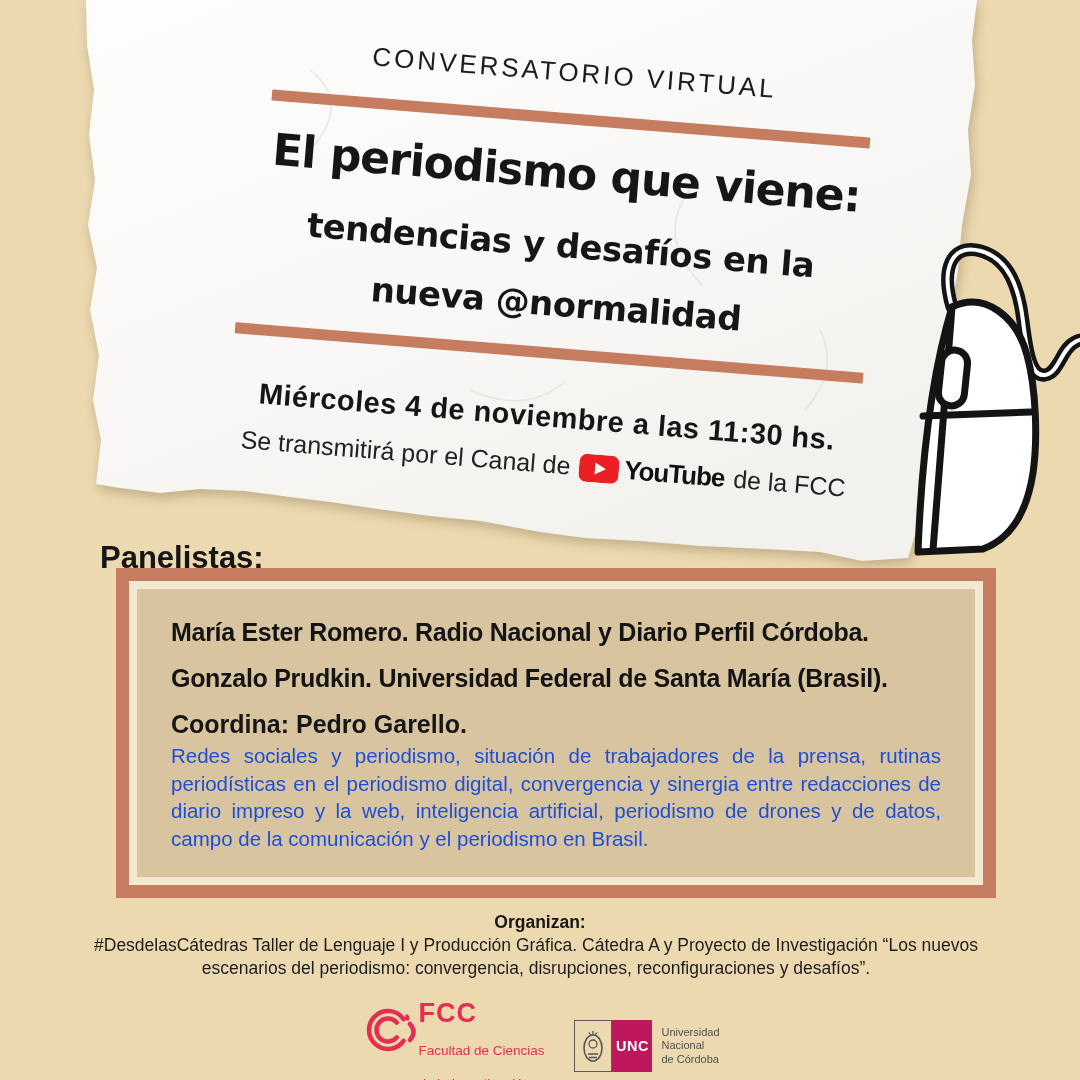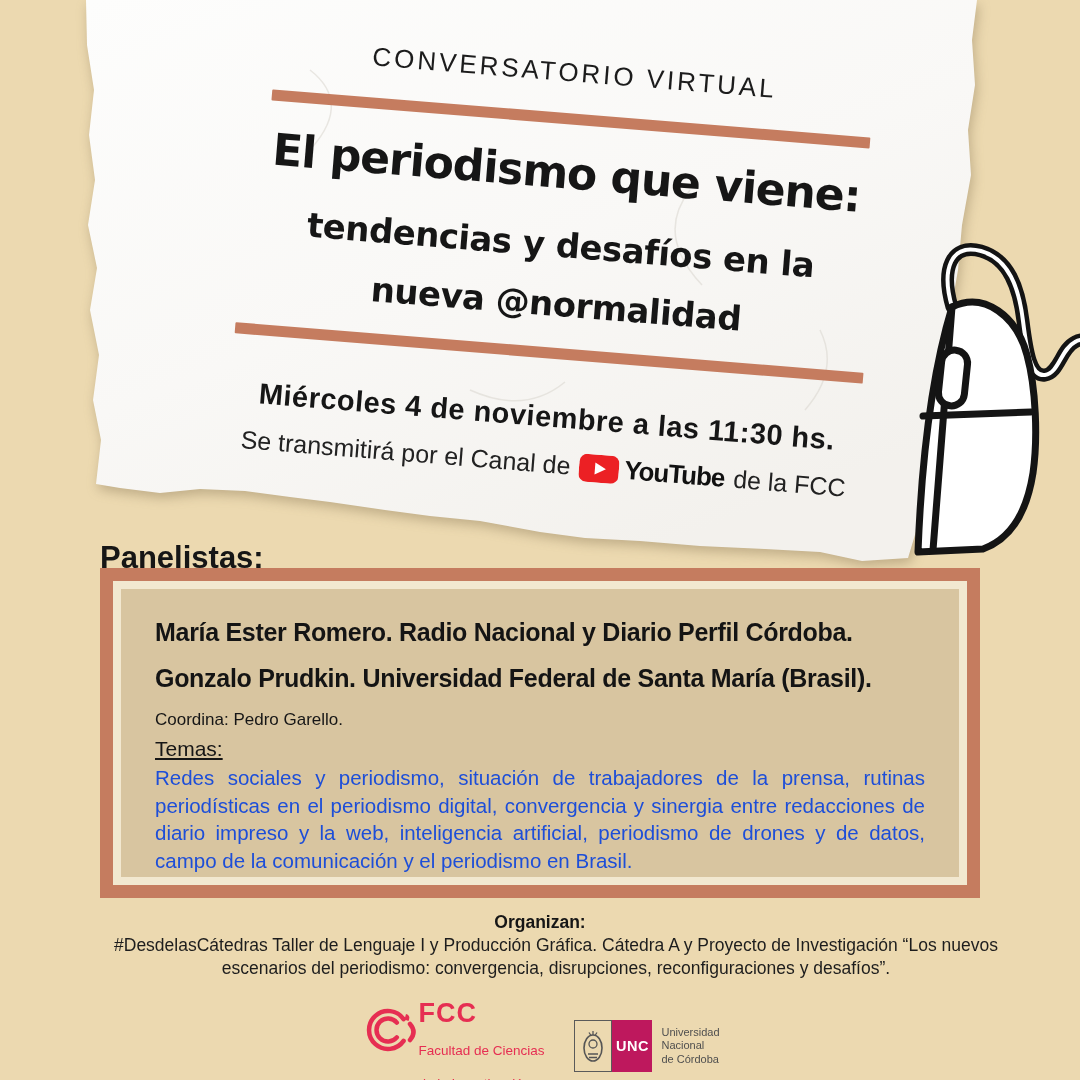--- a/index.html
+++ b/index.html
@@ -26,35 +26,35 @@
   .title{top:102px;font-size:44px;letter-spacing:-1px;}
   .subtitle1{top:180px;font-size:34px;letter-spacing:-0.5px;}
   .subtitle2{top:239px;font-size:34px;letter-spacing:-0.5px;}
   .date-line{top:356px;font-size:29px;font-weight:700;letter-spacing:0.5px;}
   .broadcast{top:404px;font-size:25px;font-weight:400;display:flex;align-items:center;justify-content:center;gap:9px;color:#222;}
   .yt-badge{display:inline-flex;align-items:center;gap:5px;}
   .yt-wordmark{font-weight:700;font-size:26px;letter-spacing:-1px;color:#111;}
   
   .panel-heading{left:100px;top:540px;font-size:31px;font-weight:700;z-index:2;}
   .panel-box{
-    left:100px;top:568px;width:880px;height:330px;z-index:2;
+    left:116px;top:568px;width:880px;height:330px;z-index:2;
     background:#c57c5f;box-sizing:border-box;padding:13px;
   }
   .panel-inner{
     width:100%;height:100%;box-sizing:border-box;
     border:8px solid #f2e8d0;background:#d8c5a0;
     padding:20px 34px 12px 34px;
   }
   .panelist-line{font-size:25px;font-weight:700;line-height:46px;color:#141414;letter-spacing:-0.3px;}
-  .coordinator{font-size:17px;font-weight:400;margin-top:9px;}
+  .coordinator{font-size:25px;font-weight:700;margin-top:9px;}
   .topics-label{font-size:21px;text-decoration:underline;margin-top:7px;}
   .topics-text{font-size:20.5px;line-height:27.5px;text-align:justify;margin-top:3px;color:#1d4ed8;}
   
   .org-label{left:0;top:912px;width:1080px;text-align:center;font-size:17.5px;font-weight:700;z-index:2;}
-  .org-text{left:96px;top:934px;width:920px;text-align:center;font-size:17.5px;line-height:22.5px;z-index:2;color:#1d1d1d;}
+  .org-text{left:76px;top:934px;width:920px;text-align:center;font-size:17.5px;line-height:22.5px;z-index:2;color:#1d1d1d;}
   
   .logos-row{left:0;top:1000px;width:1080px;display:flex;justify-content:center;align-items:center;gap:16px;z-index:2;}
   .fcc-logo{display:flex;align-items:flex-start;}
   .fcc-text .fcc-acronym{font-size:27px;font-weight:800;color:#e62e52;letter-spacing:1px;line-height:26px;}
   .fcc-text .fcc-sub{font-size:13.5px;color:#e62e52;line-height:16px;margin-top:17px;}
   .unc-logo{display:flex;align-items:center;gap:9px;margin-left:14px;}
   .unc-rect{display:flex;height:52px;}
   .unc-crest-box{width:38px;height:52px;border:1.5px solid #5a5a5a;box-sizing:border-box;display:flex;align-items:center;justify-content:center;background:transparent;}
   .unc-blue{width:40px;height:52px;background:#be185d;display:flex;align-items:center;justify-content:center;}
   .unc-acronym{color:#ffffff;font-weight:700;font-size:14.5px;letter-spacing:0.5px;}
@@ -107,21 +107,20 @@
   <rect x="47" y="117" width="26" height="56" rx="13" fill="#ffffff" stroke="#141414" stroke-width="7" transform="rotate(6 60 145)"></rect>
 </svg>
 
 <div class="abs panel-heading">Panelistas:</div>
 
 <div class="abs panel-box">
   <div class="panel-inner">
     <div class="panelist-line">María Ester Romero. Radio Nacional y Diario Perfil Córdoba.</div>
     <div class="panelist-line">Gonzalo Prudkin. Universidad Federal de Santa María (Brasil).</div>
     <div class="coordinator">Coordina: Pedro Garello.</div>
-    <div class="topics-label">Temas:</div>
     <div class="topics-text">Redes sociales y periodismo, situación de trabajadores de la prensa, rutinas periodísticas en el periodismo digital, convergencia y sinergia entre redacciones de diario impreso y la web, inteligencia artificial, periodismo de drones y de datos, campo de la comunicación y el periodismo en Brasil.</div>
   </div>
 </div>
 
 <div class="abs org-label">Organizan:</div>
 <div class="abs org-text">#DesdelasCátedras Taller de Lenguaje I y Producción Gráfica. Cátedra A y Proyecto de Investigación “Los nuevos escenarios del periodismo: convergencia, disrupciones, reconfiguraciones y desafíos”.</div>
 
 <div class="abs logos-row">
   <div class="fcc-logo">
     <svg width="58" height="58" viewBox="0 0 58 58" aria-hidden="true">

